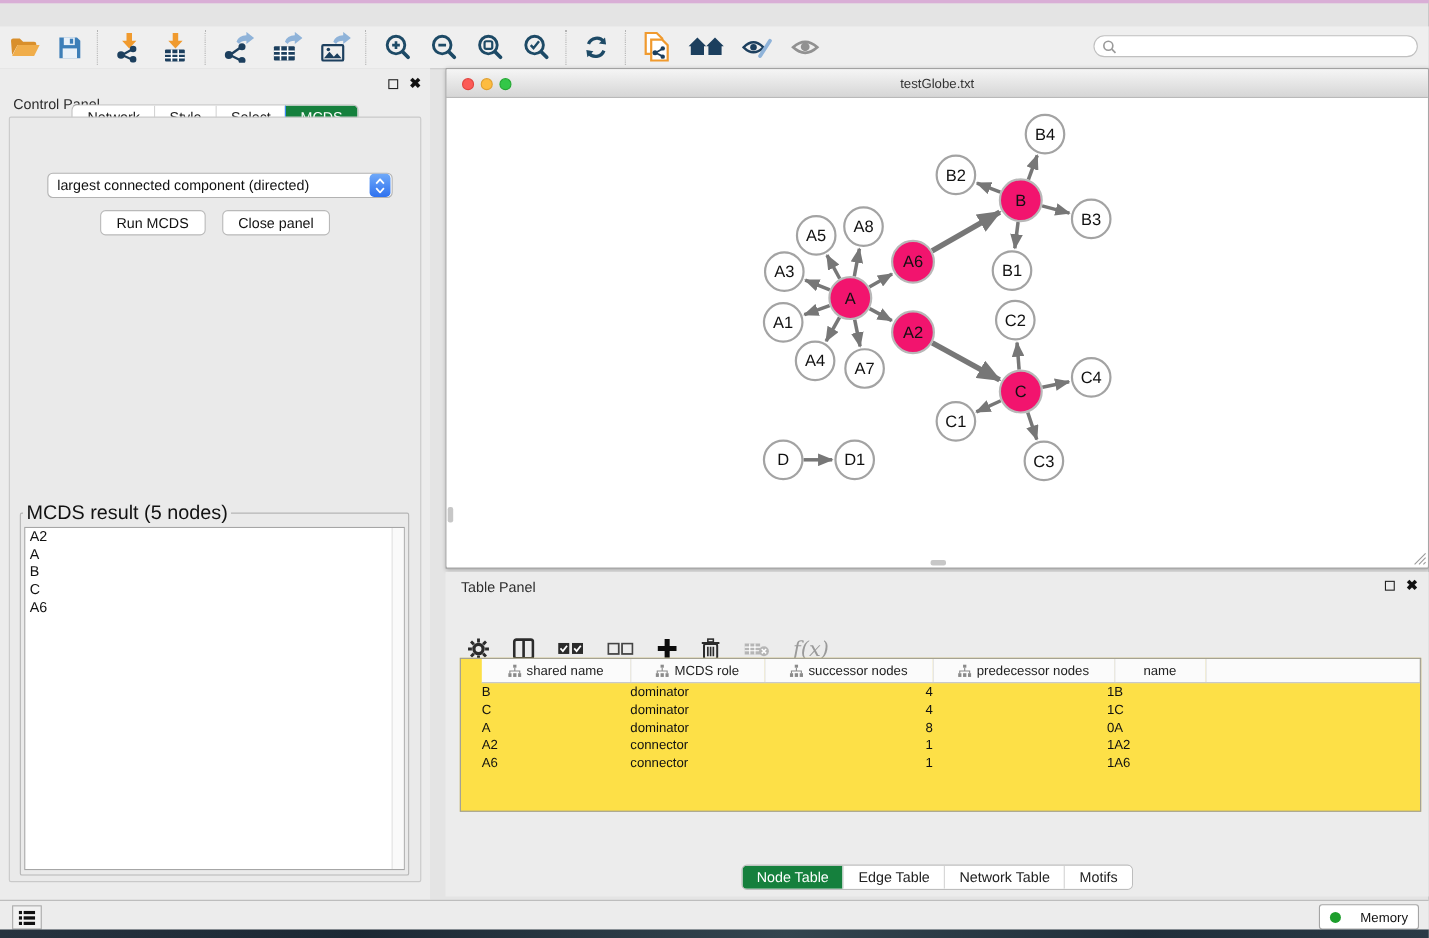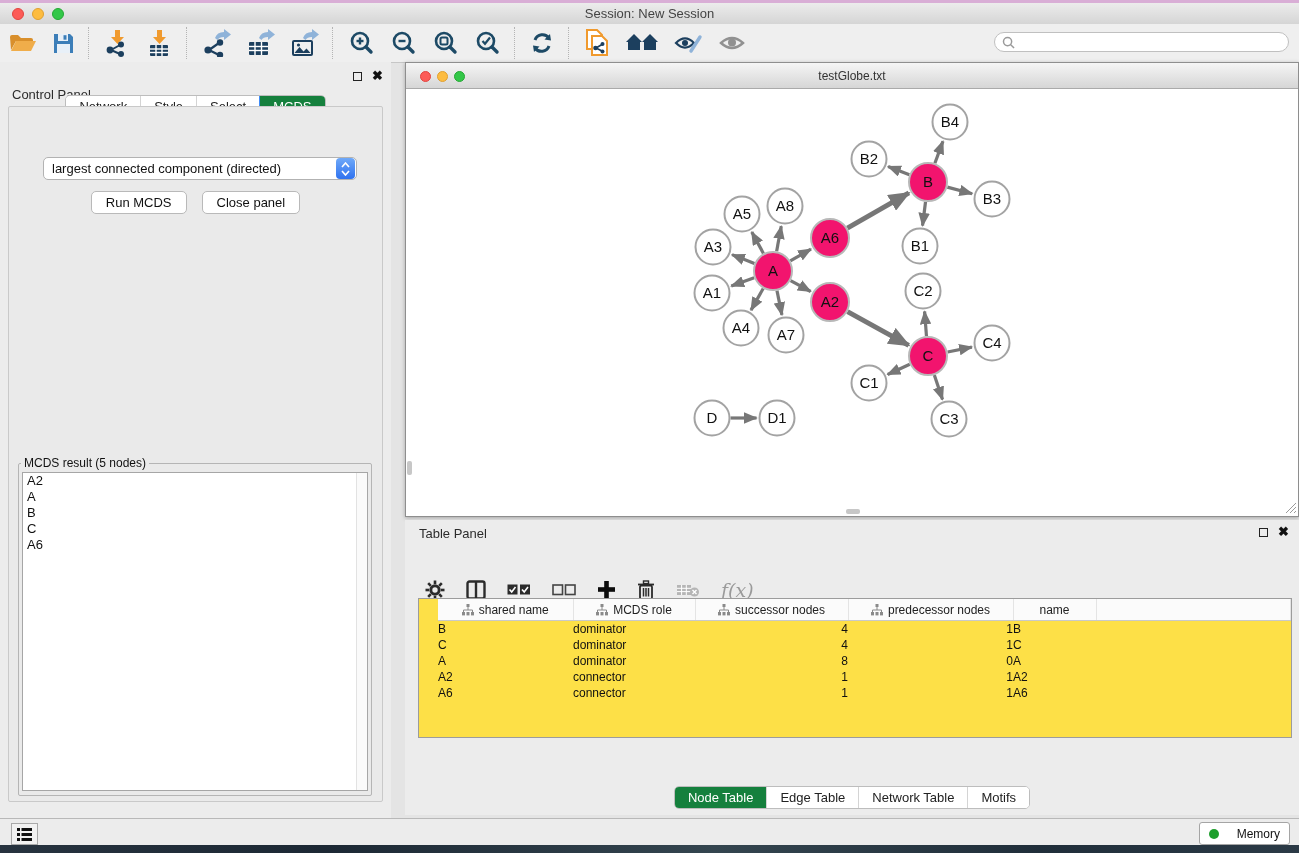--- a/index.html
+++ b/index.html
@@ -44,21 +44,21 @@
     border:1px solid #b2b2b2;border-radius:5px;display:flex;align-items:center;box-sizing:border-box;}
   .selectbox .sel-text{flex:1;font-size:13px;color:#111;padding-left:8px;white-space:nowrap;overflow:hidden;}
   .sel-stepper{width:19px;height:21px;border-radius:4px;background:linear-gradient(#6fa9f9,#2f72ef);
     margin-right:1px;display:flex;flex-direction:column;align-items:center;justify-content:center;color:#fff;}
   .sel-stepper svg{display:block;}
   .cp-buttons{position:absolute;left:0;right:0;top:84px;display:flex;justify-content:center;gap:15px;}
   .mac-btn{background:#fff;border:1px solid #b9b9b9;border-radius:5px;font-size:13px;color:#111;
     padding:3px 14px;font-family:"Liberation Sans",sans-serif;cursor:default;}
   .fieldset{position:absolute;left:7px;top:349px;width:352px;height:338px;border:1px solid #b5b5b5;
     border-radius:2px;padding:0;}
-  .fieldset legend{font-size:12px;color:#111;padding:0 3px;margin-left:2px;}
+  .fieldset legend{font-size:18px;color:#111;padding:0 3px;margin-left:2px;}
   .listbox{position:absolute;left:3px;top:2px;right:3px;bottom:4px;background:#fff;
     border:1px solid #a6a6a6;overflow:hidden;}
   .list-scroll{position:absolute;right:0;top:0;bottom:0;width:10px;background:#fafafa;border-left:1px solid #e2e2e2;}
   .result-item{font-size:13px;color:#111;line-height:16px;padding-left:4px;}
   
   .net-window{position:absolute;left:405px;top:62px;width:892px;height:453px;background:#fff;
     border:1px solid #8e8e8e;box-shadow:0 1px 4px rgba(0,0,0,.28);box-sizing:content-box;}
   .net-titlebar{position:absolute;left:0;top:0;width:100%;height:26px;
     background:linear-gradient(#f5f5f5,#d6d6d6);border-bottom:1px solid #aaa;box-sizing:border-box;}
   .net-title{position:absolute;left:0;right:0;top:6px;text-align:center;font-size:12px;color:#333;}
@@ -99,26 +99,20 @@
   .mem-dot{width:10px;height:10px;border-radius:50%;background:#1d9e2c;}
   .desktop-strip{position:absolute;left:0;top:845px;width:100%;height:8px;
     background:linear-gradient(90deg,#27333f,#1c2834 25%,#34454f 55%,#202e3a 80%,#2b3a46);}
 </style>
 </head>
 <body>
 
 <div class="screen">
 
   <div class="top-strip"></div>
-  <div class="mac-titlebar">
-    <span class="tl red"></span>
-    <span class="tl yellow"></span>
-    <span class="tl green"></span>
-    <div class="mac-title">Session: New Session</div>
-  </div>
 
   <div class="toolbar">
     <div class="tbtn">
       <svg width="30" height="26" viewBox="0 0 30 26">
         <path d="M3 7 Q3 5 5 5 L11 5 L14 8 L24 8 Q26 8 26 10 L26 11 L9 11 L4 20 Z" fill="#d98f2b"></path>
         <path d="M9 11 L29 11 L24 21 L4 21 Z" fill="#f0ad4a"></path>
       </svg>
     </div>
     <div class="tbtn">
       <svg width="24" height="24" viewBox="0 0 24 24">

